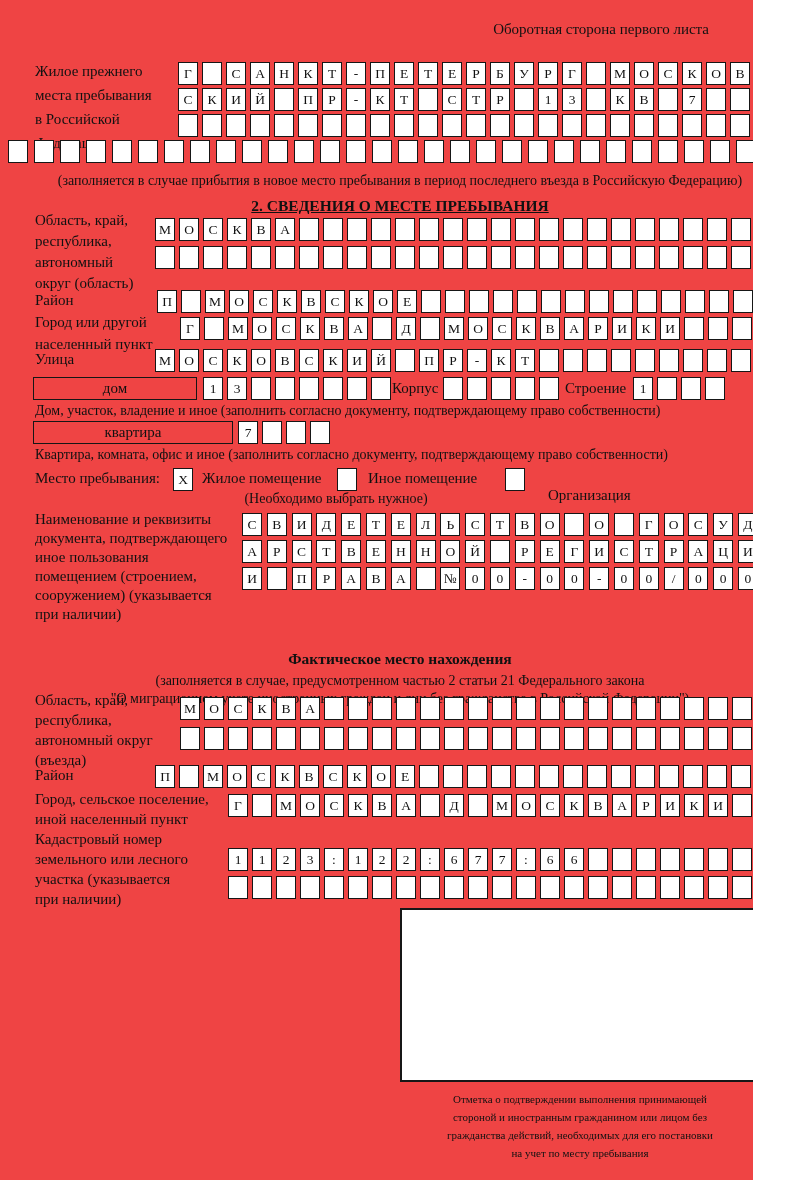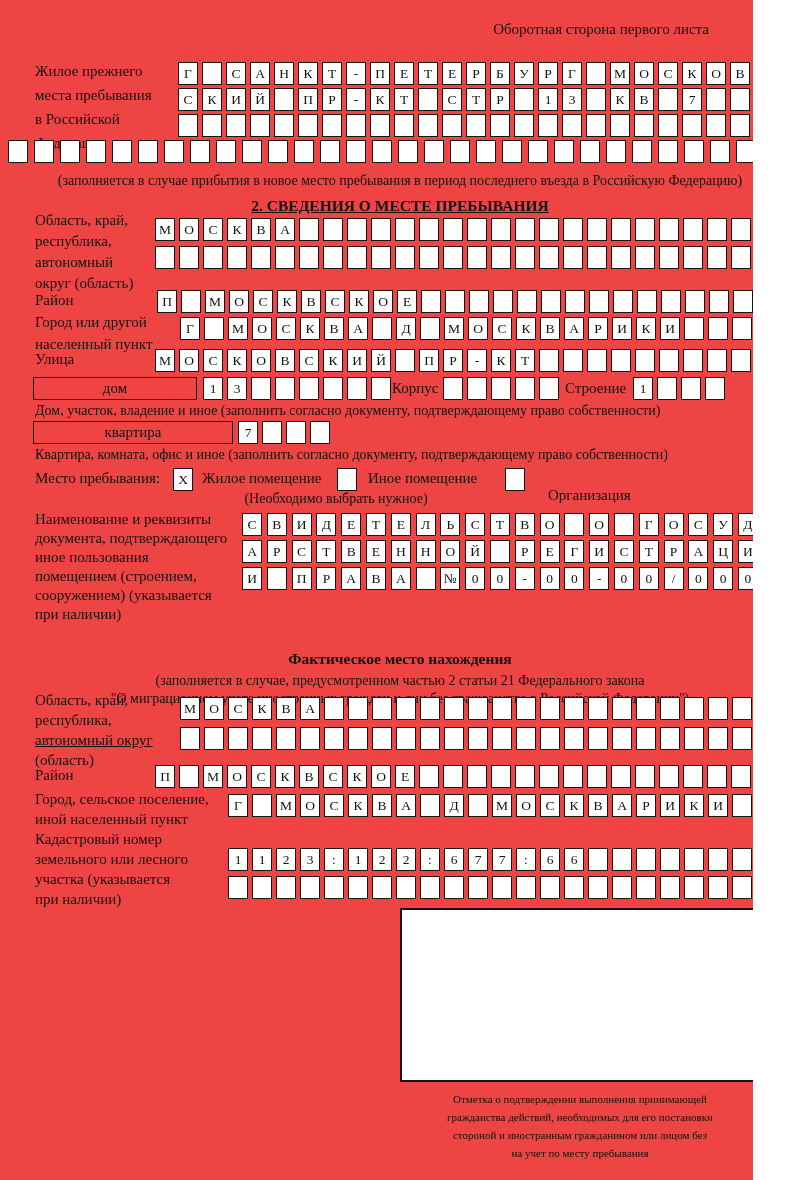--- a/index.html
+++ b/index.html
@@ -414,22 +414,22 @@
       <span class="cell">0</span>
       <span class="cell">0</span>
     </div>
 
   <div class="abs title center" style="top:642px;">Фактическое место нахождения</div>
   <div class="abs cap center" style="top:666px;">(заполняется в случае, предусмотренном частью 2 статьи 21 Федерального закона</div>
   <div class="abs cap center" style="top:684px;">"О миграционном учете иностранных граждан и лиц без гражданства в Российской Федерации")</div>
 
   <div class="abs lbl" style="left:35px;top:693px;">Область, край,</div>
   <div class="abs lbl" style="left:35px;top:713px;">республика,</div>
-  <div class="abs lbl" style="left:35px;top:733px;text-decoration:underline;">автономный округ</div>
-  <div class="abs lbl" style="left:35px;top:753px;">(область)</div>
+  <div class="abs lbl" style="left:35px;top:733px;">автономный округ</div>
+  <div class="abs lbl" style="left:35px;top:753px;">(въезда)</div>
   <div class="abs cellrow" style="left:180px;top:697px;">
       <span class="cell">М</span>
       <span class="cell">О</span>
       <span class="cell">С</span>
       <span class="cell">К</span>
       <span class="cell">В</span>
       <span class="cell">А</span>
       <span class="cell"></span>
       <span class="cell"></span>
       <span class="cell"></span>
@@ -581,18 +581,18 @@
       <span class="cell"></span>
       <span class="cell"></span>
       <span class="cell"></span>
       <span class="cell"></span>
       <span class="cell"></span>
     </div>
 
   <div class="abs stampbox" style="left:400px;top:908px;width:358px;height:174px;"></div>
   <div class="abs cap-s" style="left:385px;top:1090px;width:390px;text-align:center;">
     <div>Отметка о подтверждении выполнения принимающей</div>
+    <div>стороной и иностранным гражданином или лицом без</div>
     <div>гражданства действий, необходимых для его постановки</div>
-    <div>стороной и иностранным гражданином или лицом без</div>
     <div>на учет по месту пребывания</div>
   </div>
 
 </div>
 
 </body></html>

